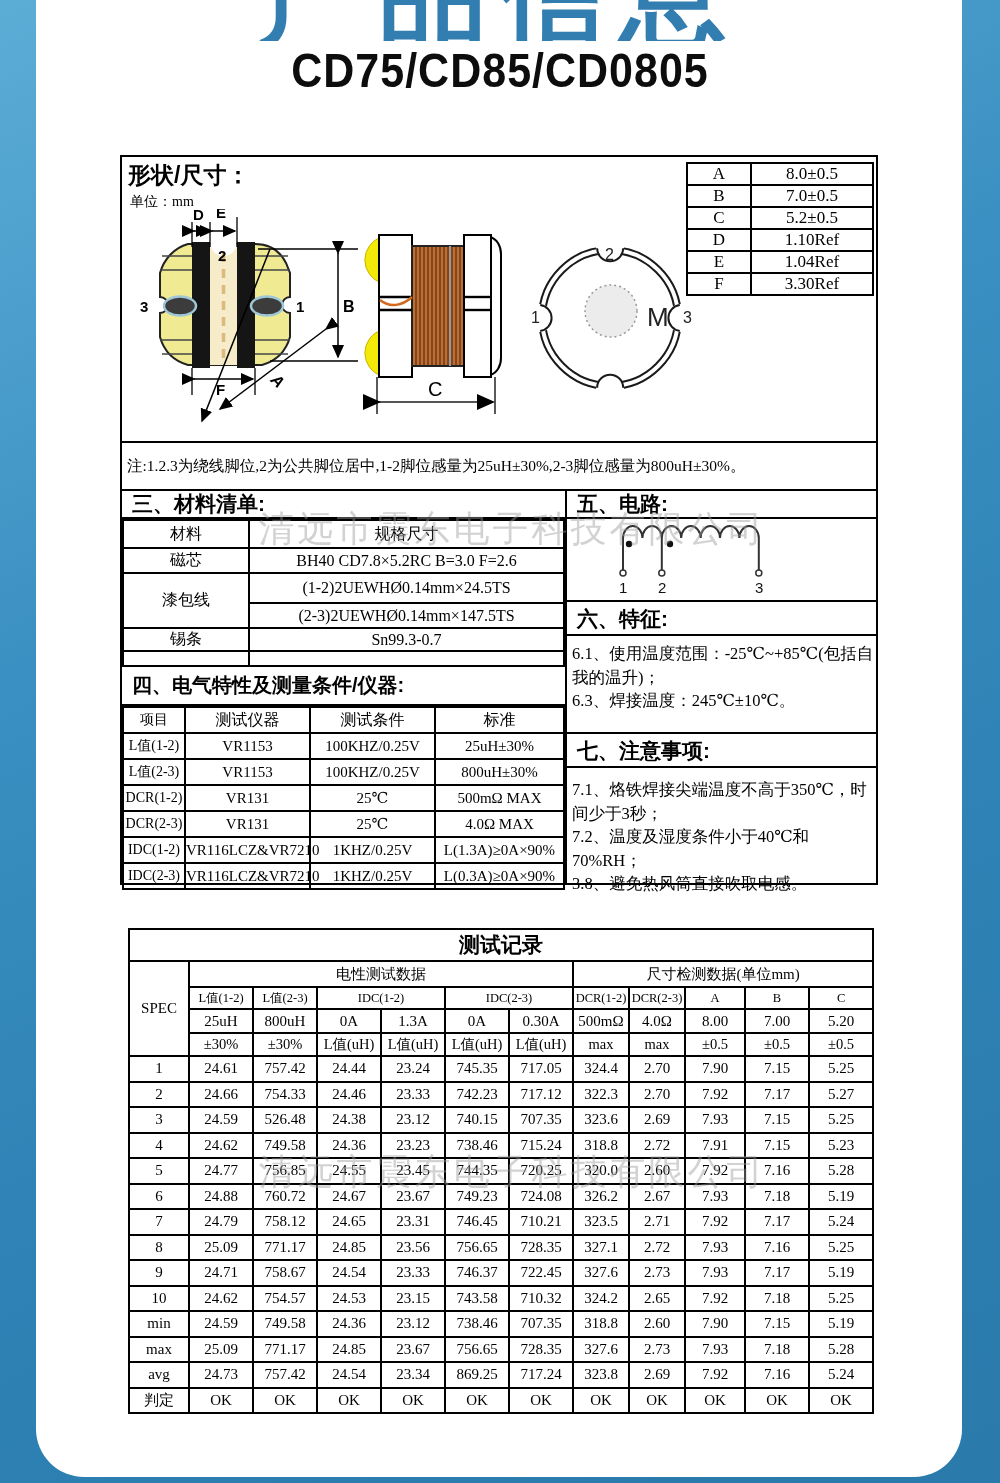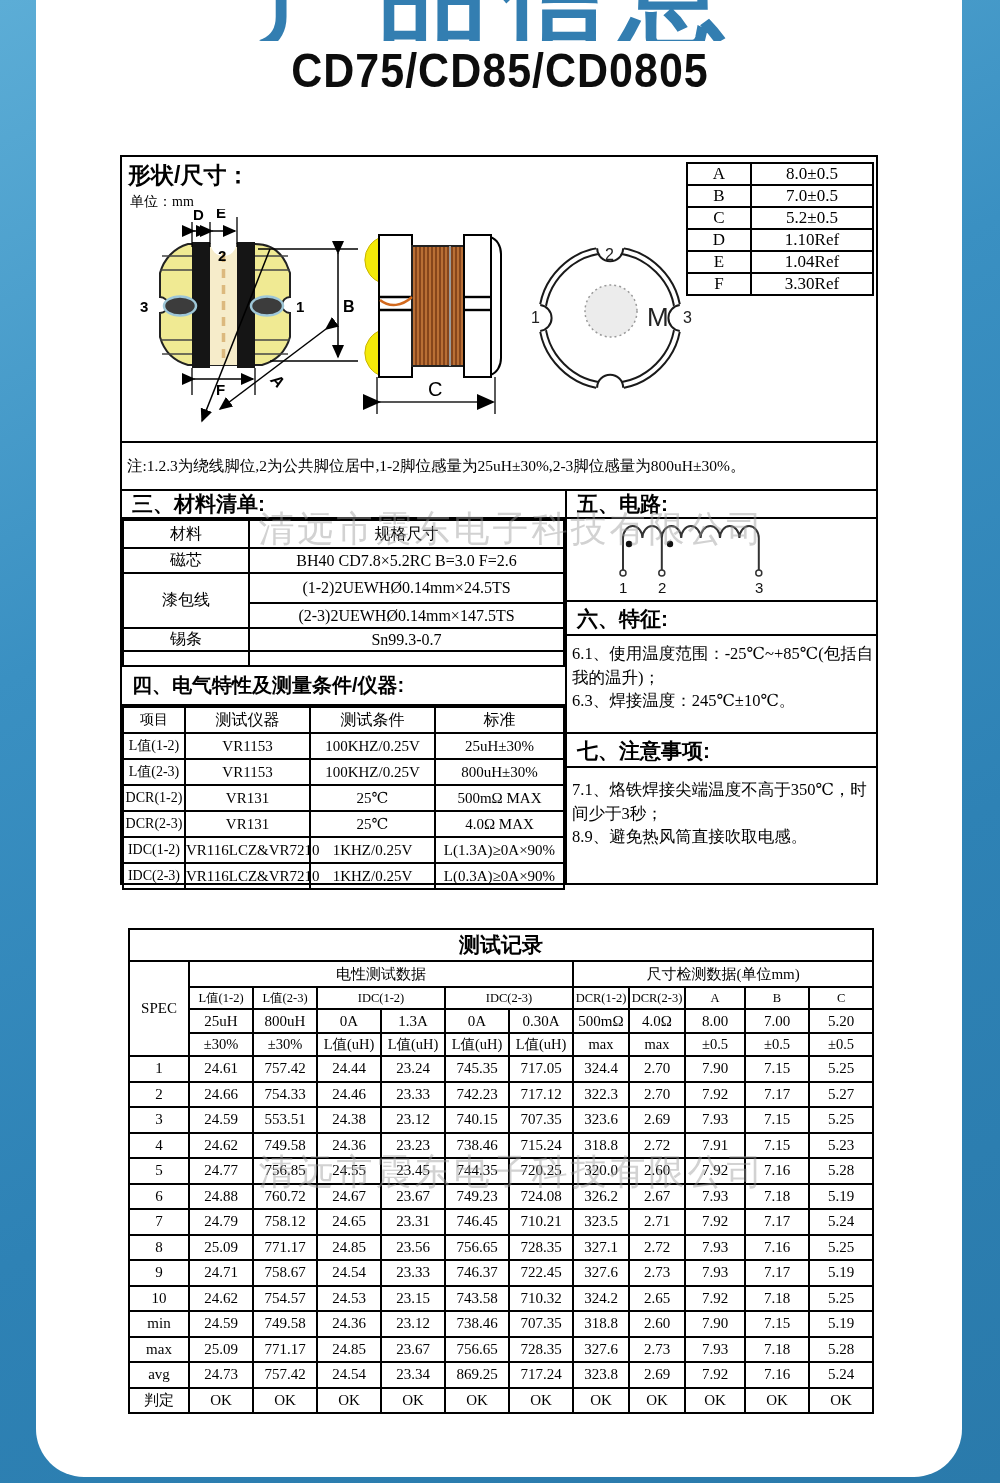--- a/index.html
+++ b/index.html
@@ -342,21 +342,22 @@
         </g>
       </svg>
       <div class="sec-title feat-title">六、特征:</div>
       <div class="body-text" style="height:90px;">
         <div>6.1、使用温度范围：-25℃~+85℃(包括自我的温升)；</div>
         <div>6.3、焊接温度：245℃±10℃。</div>
       </div>
       <div class="sec-title care-title">七、注意事项:</div>
       <div class="body-text" style="padding-top:10px;">
         <div>7.1、烙铁焊接尖端温度不高于350℃，时间少于3秒；</div>
-        <div>8.9、避免热风筒直接吹取电感。</div>
+        <div>7.2、温度及湿度条件小于40℃和70%RH；</div>
+        <div>3.8、避免热风筒直接吹取电感。</div>
       </div>
     </div>
   </div>
 
   <table class="test">
     <colgroup>
       <col style="width:60px">
         <col style="width:64px">
         <col style="width:64px">
         <col style="width:64px">
@@ -441,21 +442,21 @@
           <td>717.12</td>
           <td>322.3</td>
           <td>2.70</td>
           <td>7.92</td>
           <td>7.17</td>
           <td>5.27</td>
         </tr>
         <tr class="t-row">
           <td>3</td>
           <td>24.59</td>
-          <td>553.51</td>
+          <td>526.48</td>
           <td>24.38</td>
           <td>23.12</td>
           <td>740.15</td>
           <td>707.35</td>
           <td>323.6</td>
           <td>2.69</td>
           <td>7.93</td>
           <td>7.15</td>
           <td>5.25</td>
         </tr>

